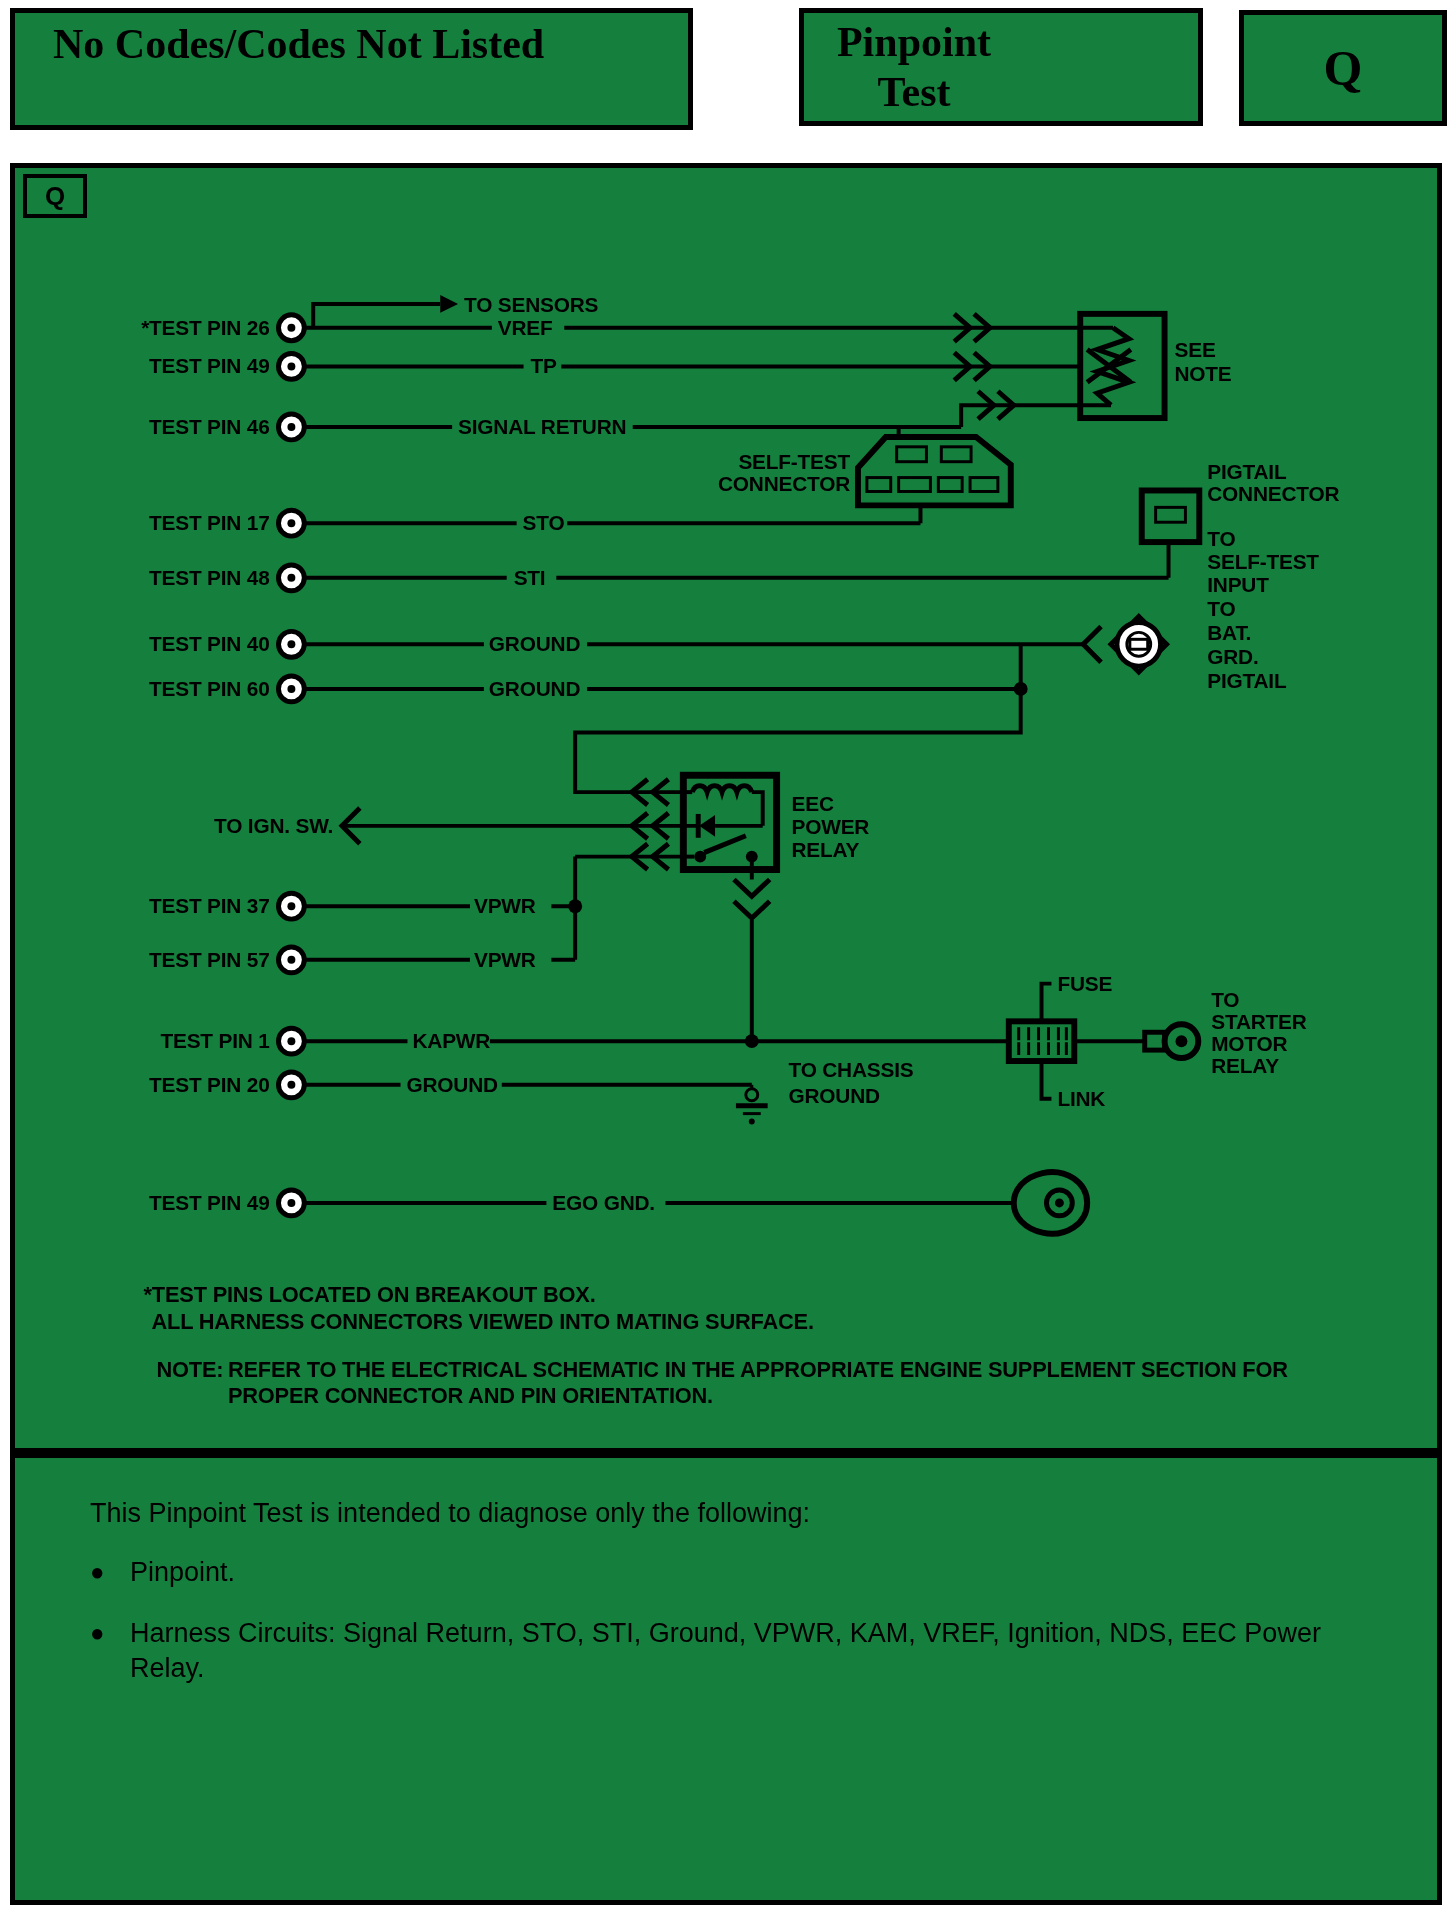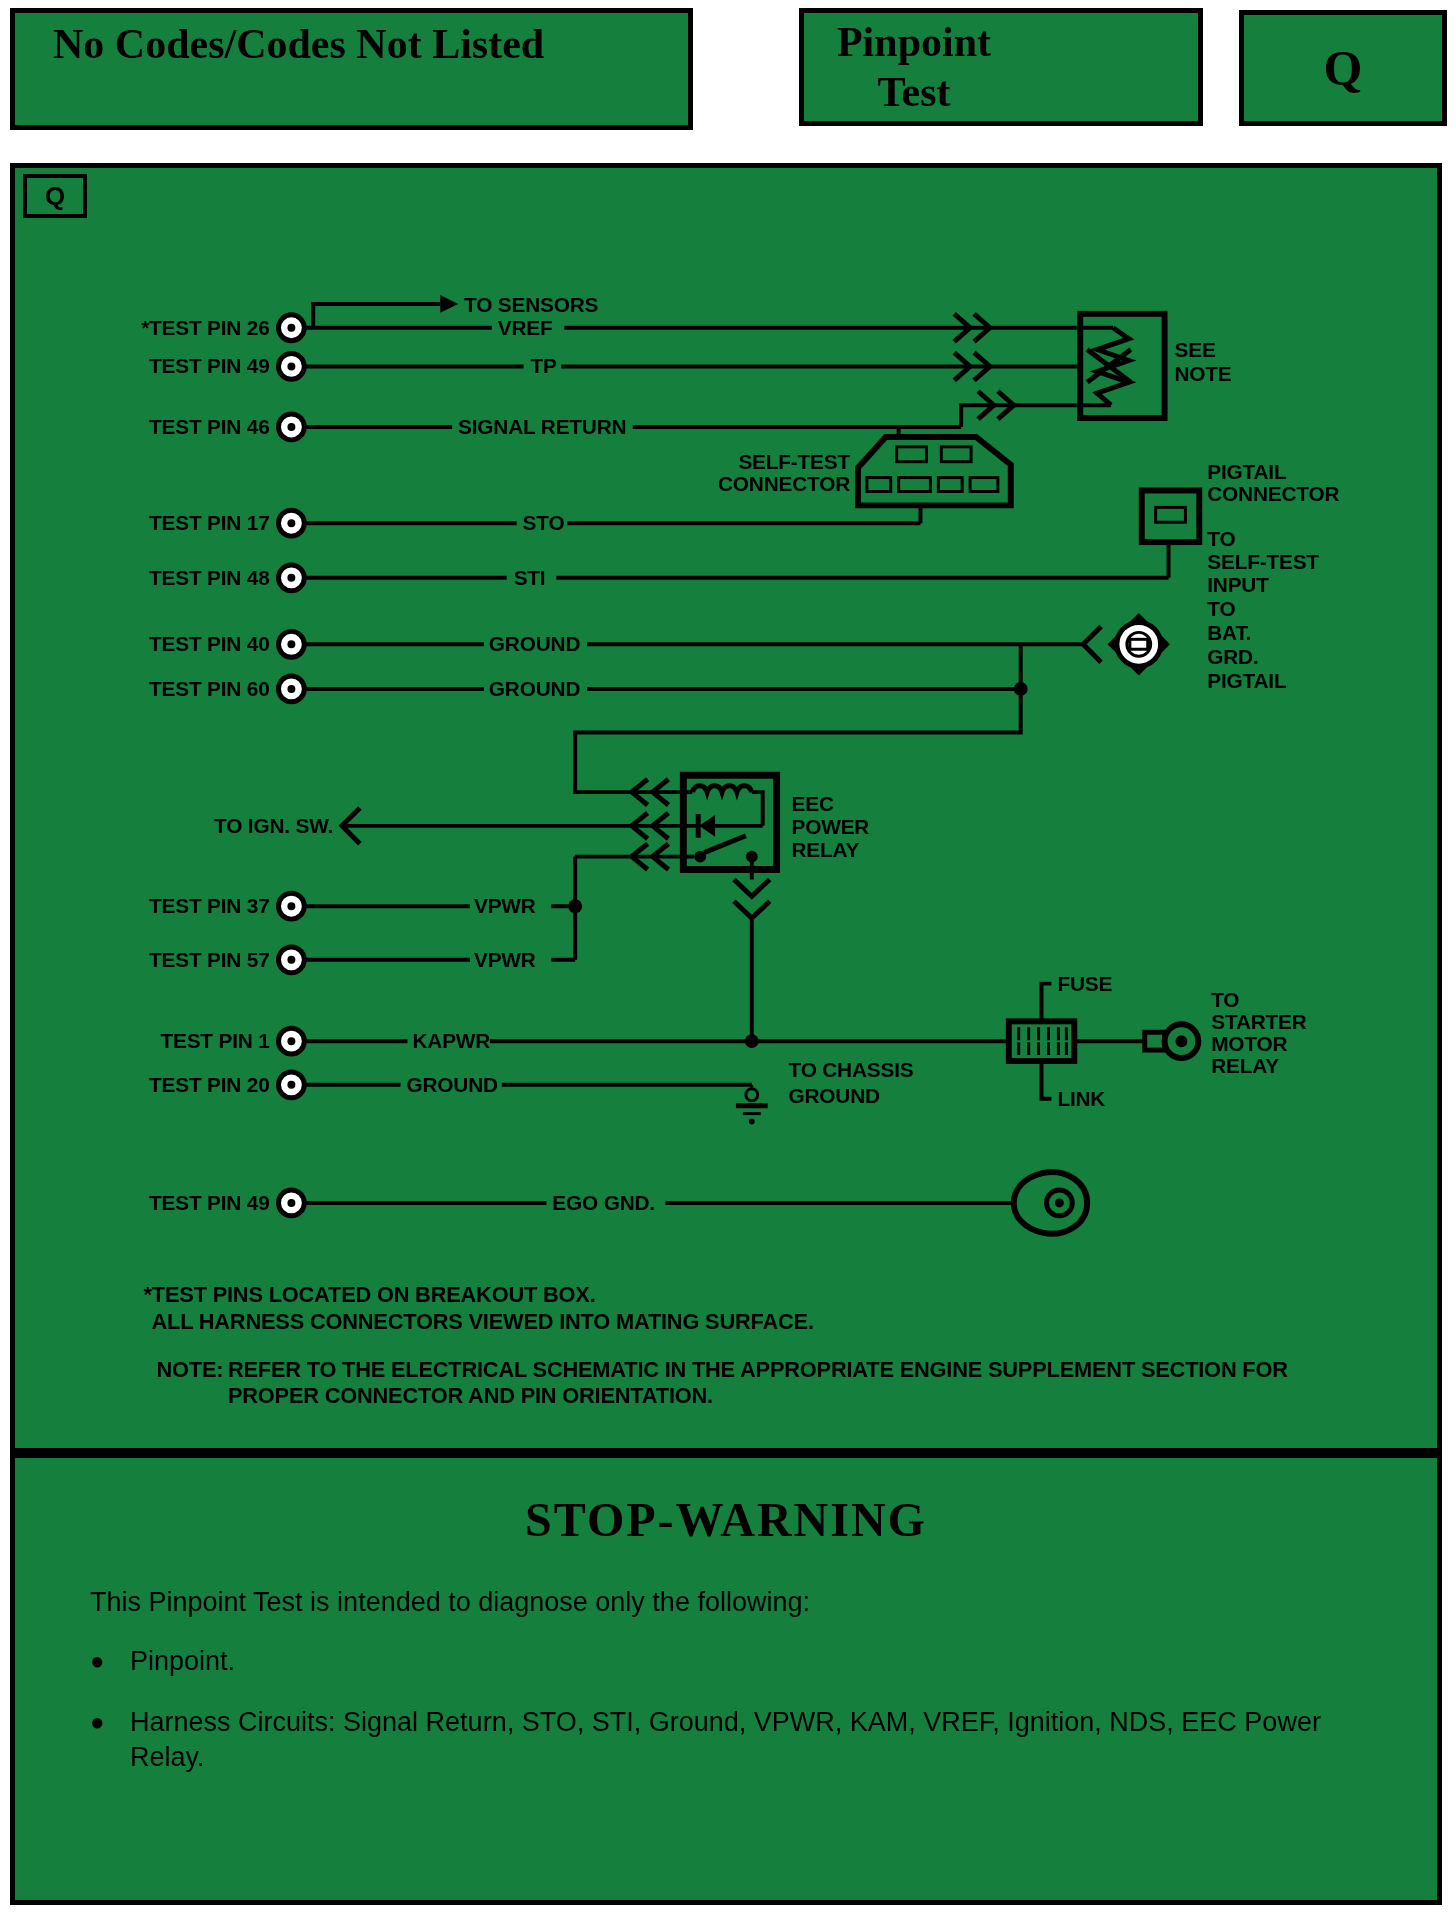--- a/index.html
+++ b/index.html
@@ -261,21 +261,20 @@
       <text class="ft" x="129" y="1143">*TEST PINS LOCATED ON BREAKOUT BOX.</text>
       <text class="ft" x="137" y="1170">ALL HARNESS CONNECTORS VIEWED INTO MATING SURFACE.</text>
       <text class="ft" x="142" y="1218">NOTE:</text>
       <text class="ft" x="214" y="1218">REFER TO THE ELECTRICAL SCHEMATIC IN THE APPROPRIATE ENGINE SUPPLEMENT SECTION FOR</text>
       <text class="ft" x="214" y="1245">PROPER CONNECTOR AND PIN ORIENTATION.</text>
     </g>
   </svg>
 </div>
 
 <div class="box warn">
-  <div class="title">STOP-WARNING</div>
   <div class="p2">This Pinpoint Test is intended to diagnose only the following:</div>
   <div class="bullet">
     <span class="dot">●</span>
     <span>Pinpoint.</span>
   </div>
   <div class="bullet">
     <span class="dot">●</span>
     <span>Harness Circuits: Signal Return, STO, STI, Ground, VPWR, KAM, VREF, Ignition, NDS, EEC Power Relay.</span>
   </div>
 </div>

